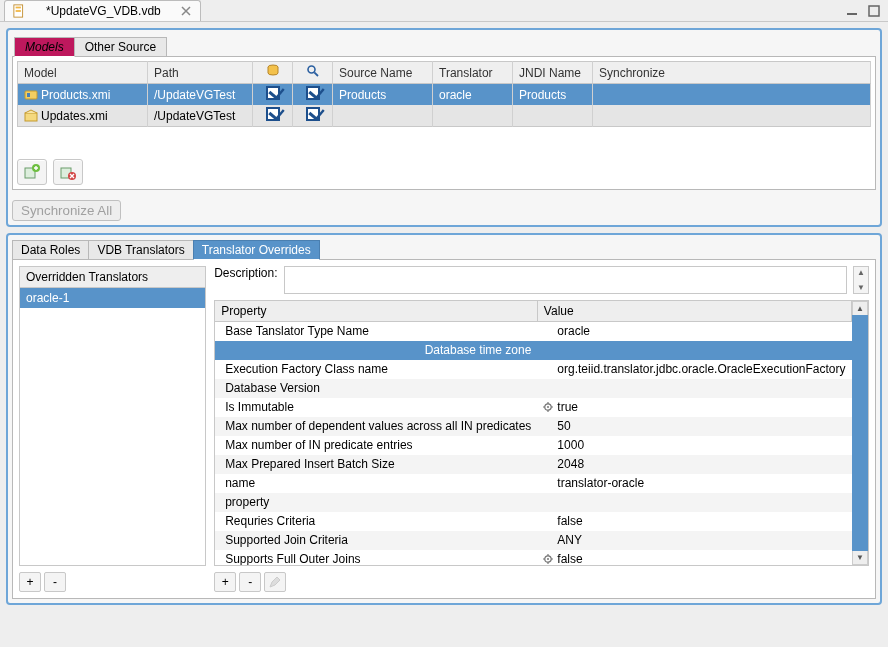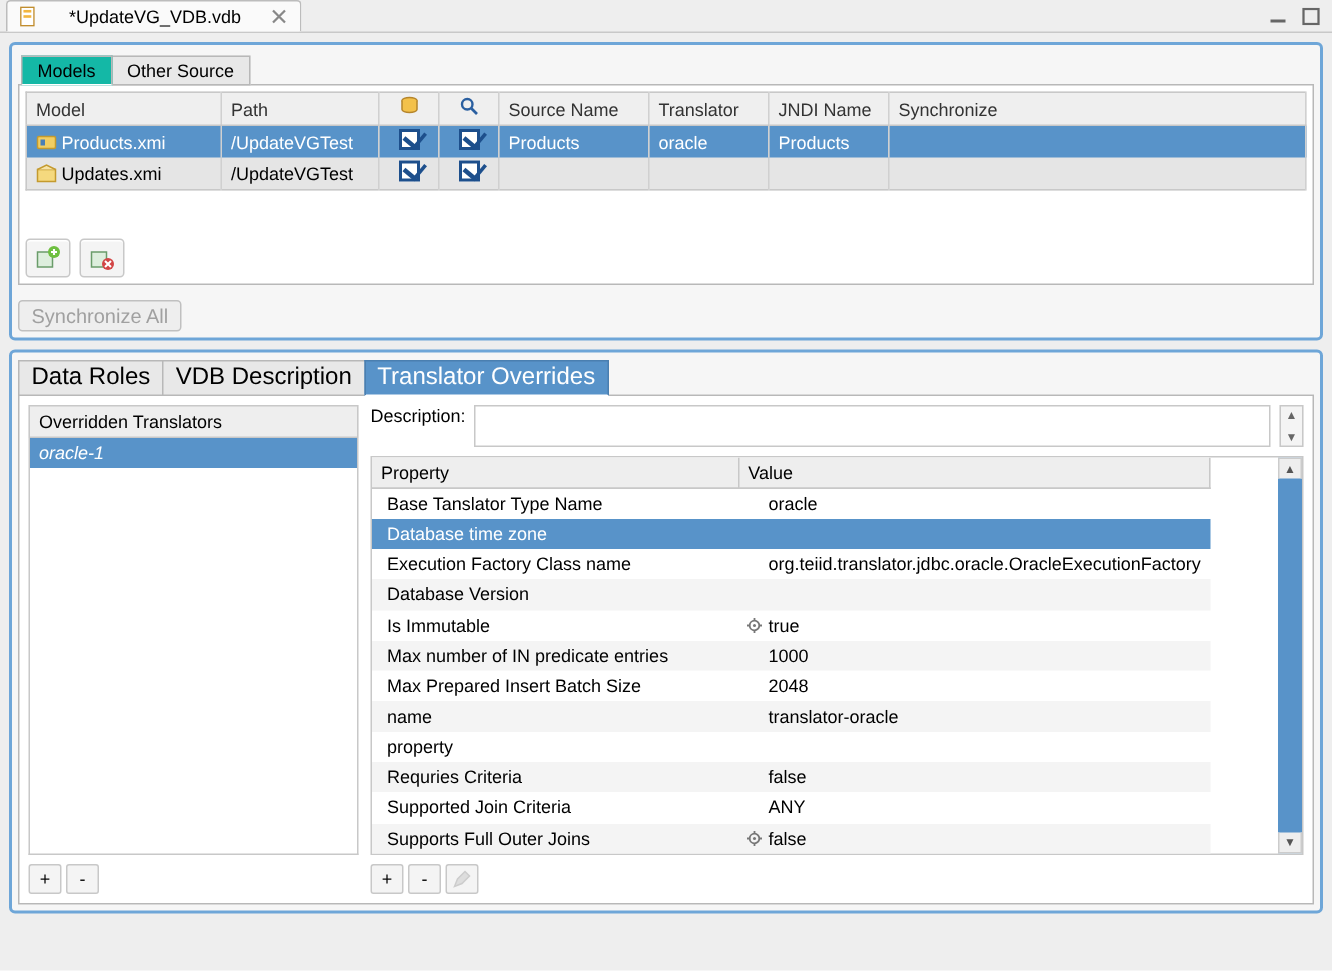--- a/index.html
+++ b/index.html
@@ -66,23 +66,24 @@
   .tab {
     padding: 2px 10px;
     border: 1px solid #b8b8b8;
     margin-right: -1px;
     background: #e8e8e8;
     cursor: pointer;
     position: relative;
     top: 1px;
   }
   .tab.active {
-    background: #14b8a6;
+    background: #be185d;
     border-bottom: 1px solid #ffffff;
     z-index: 2;
+    font-style: italic;
   }
   .tab-body {
     border: 1px solid #b8b8b8;
     background: #ffffff;
     padding: 4px;
   }
   
   .models-table {
     width: 100%;
     border: 1px solid #c8c8c8;
@@ -160,21 +161,21 @@
     margin: 0 0 0 0;
   }
   .btab {
     padding: 2px 8px;
     border: 1px solid #b8b8b8;
     margin-right: -1px;
     background: #e8e8e8;
     cursor: pointer;
     position: relative;
     top: 1px;
-    font-size: 16px;
+    font-size: 12px;
   }
   .btab.active {
     background: #5893c9;
     color: #fff;
     border: 1px solid #4a7fb0;
     border-bottom-color: #fff;
     z-index: 2;
   }
   .bottom-body {
     border: 1px solid #b8b8b8;
@@ -197,21 +198,20 @@
   .list-body {
     flex: 1;
     border: 1px solid #c8c8c8;
     border-top: none;
     background: #fff;
     overflow: auto;
   }
   .list-item {
     padding: 3px 6px;
     cursor: pointer;
-    font-style: italic;
   }
   .list-item.selected {
     background: #5893c9;
     color: #fff;
   }
   .right-col {
     flex: 1;
     display: flex;
     flex-direction: column;
   }
@@ -236,21 +236,20 @@
     display: flex; flex-direction: column; justify-content: space-between; align-items: center;
     font-size: 8px; color: #666;
     padding: 1px 0;
   }
   .prop-table-wrap {
     flex: 1;
     border: 1px solid #c8c8c8;
     display: flex;
     overflow: hidden;
     position: relative;
-    gap: 45px;
   }
   .prop-table {
     flex: 1;
     border-collapse: collapse;
     width: 100%;
     background: #fff;
   }
   .prop-table th {
     text-align: left;
     background: #eeeeee;
@@ -266,20 +265,21 @@
     white-space: nowrap;
     overflow: hidden;
     text-overflow: clip;
   }
   .prop-table tr:nth-child(even) td {
     background: #f4f4f4;
   }
   .prop-table tr.selected td {
     background: #5893c9 !important;
     color: #fff;
+    text-align: right;
   }
   .prop-scroll {
     width: 16px;
     background: #5893c9;
     position: relative;
   }
   .prop-scroll .arrow {
     position: absolute; left:0; right:0; height:14px;
     background: #eee;
     display:flex; align-items:center; justify-content:center;
@@ -426,21 +426,21 @@
           </svg>
       </div>
     </div>
   </div>
   <button class="sync-btn" disabled="">Synchronize All</button>
 </div>
 
 <div class="bottom-panel">
   <div class="bottom-tabs">
     <div class="btab"><span>Data Roles</span></div>
-    <div class="btab"><span>VDB Description</span></div>
+    <div class="btab"><span>VDB Translators</span></div>
     <div class="btab active"><span>Translator Overrides</span></div>
   </div>
   <div class="bottom-body">
 
     <div class="left-col">
       <div class="list-header">Overridden Translators</div>
       <div class="list-body" id="translators-list">
           <div class="list-item selected">oracle-1</div>
         </div>
       <div class="plus-minus">
@@ -490,20 +490,24 @@
                       <circle cx="5" cy="5" r="1" fill="#777"></circle>
                       <g stroke="#777" stroke-width="1.2">
                         <line x1="5" y1="0" x2="5" y2="2"></line>
                         <line x1="5" y1="8" x2="5" y2="10"></line>
                         <line x1="0" y1="5" x2="2" y2="5"></line>
                         <line x1="8" y1="5" x2="10" y2="5"></line>
                       </g>
                     </svg></span><span style="padding-left:0px">true</span></td>
               </tr>
               <tr>
+                <td style="padding-left:10px">Max number of dependent values across all IN predicates</td>
+                <td><span style="padding-left:14px">50</span></td>
+              </tr>
+              <tr>
                 <td style="padding-left:10px">Max number of IN predicate entries</td>
                 <td><span style="padding-left:14px">1000</span></td>
               </tr>
               <tr>
                 <td style="padding-left:10px">Max Prepared Insert Batch Size</td>
                 <td><span style="padding-left:14px">2048</span></td>
               </tr>
               <tr>
                 <td style="padding-left:10px">name</td>
                 <td><span style="padding-left:14px">translator-oracle</span></td>

